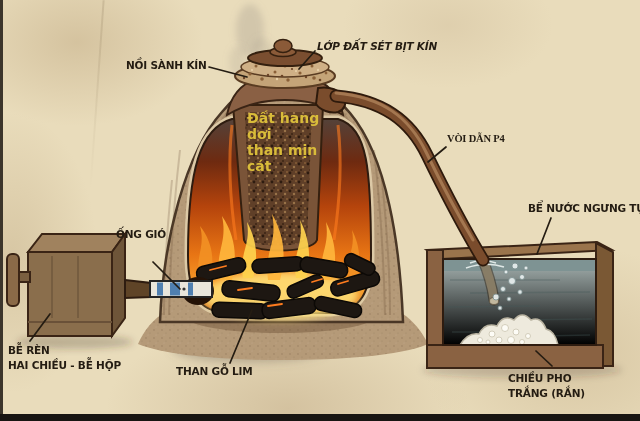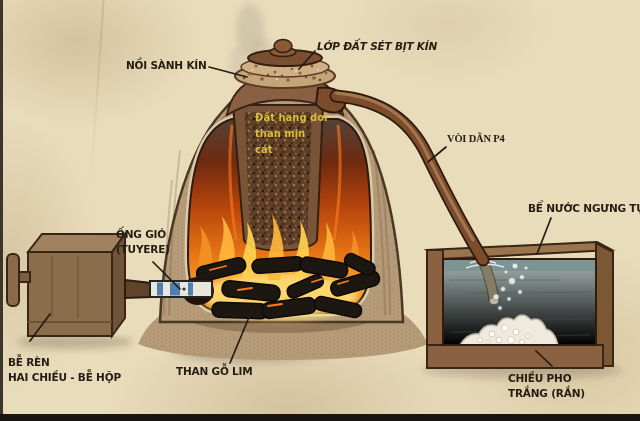--- a/index.html
+++ b/index.html
@@ -18,22 +18,22 @@
   .scene{position:absolute;left:0;top:0;}
   .label{
     position:absolute;
     font-size:10.5px;font-weight:bold;line-height:15px;
     color:var(--label-text,#241c12);
     letter-spacing:-0.2px;white-space:nowrap;
   }
   .label.center{white-space:normal;}
   .contents-label{
     position:absolute;left:247px;top:110px;width:84px;
-    font-size:10px;font-weight:bold;line-height:16px;
-    color:var(--contents-text,#d9bc3a);letter-spacing:0;margin-left:8px;
+    font-size:14px;font-weight:bold;line-height:16px;
+    color:var(--contents-text,#d9bc3a);letter-spacing:0;
   }
   .edge-left{position:absolute;left:0;top:0;width:3px;height:421px;background:#3c352b;}
   .edge-bottom{position:absolute;left:0;top:414px;width:640px;height:7px;background:#181512;}
   .crease{position:absolute;left:96px;top:0;width:2px;height:190px;
     background:linear-gradient(rgba(120,100,70,.20),rgba(120,100,70,0));transform:rotate(4deg);}
 </style>
 </head>
 <body>
 
 <div class="stage">
@@ -296,24 +296,23 @@
   <div class="label" style="left:126px;top:58px;">NỒI SÀNH KÍN</div>
 
   <div class="label" style="left:317px;top:39px;font-style:italic;">LỚP ĐẤT SÉT BỊT KÍN</div>
 
   <div class="label" style="left:447px;top:131px;font-family:Liberation Serif, serif;">VÒI DẪN P4</div>
 
   <div class="label" style="left:528px;top:201px;">BỂ NƯỚC NGƯNG TỤ</div>
 
   <div class="label center" style="left:116px;top:227px;width:74px;">
     <div>ỐNG GIÓ</div>
-    <div>(TUYERE)</div>
   </div>
 
-  <div class="label" style="left:8px;top:343px;margin-top:12px;">
+  <div class="label" style="left:8px;top:343px;">
     <div>BỄ RÈN</div>
     <div>HAI CHIỀU - BỄ HỘP</div>
   </div>
 
   <div class="label" style="left:176px;top:364px;">THAN GỖ LIM</div>
 
   <div class="label center" style="left:508px;top:371px;width:96px;">
     <div>CHIỀU PHO</div>
     <div>TRẮNG (RẮN)</div>
   </div>

